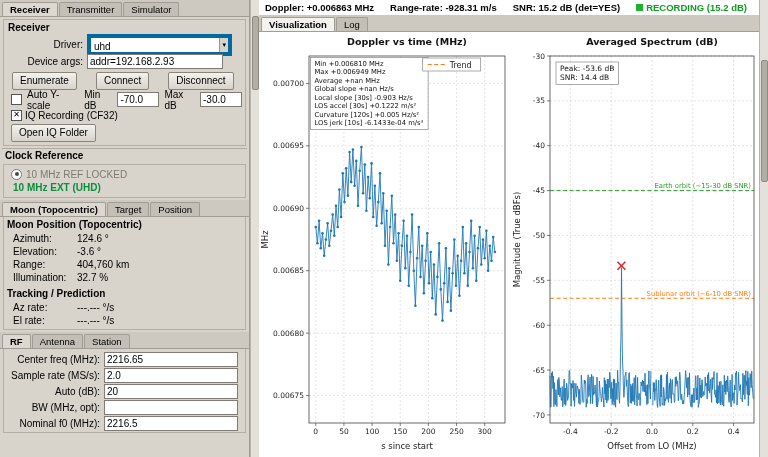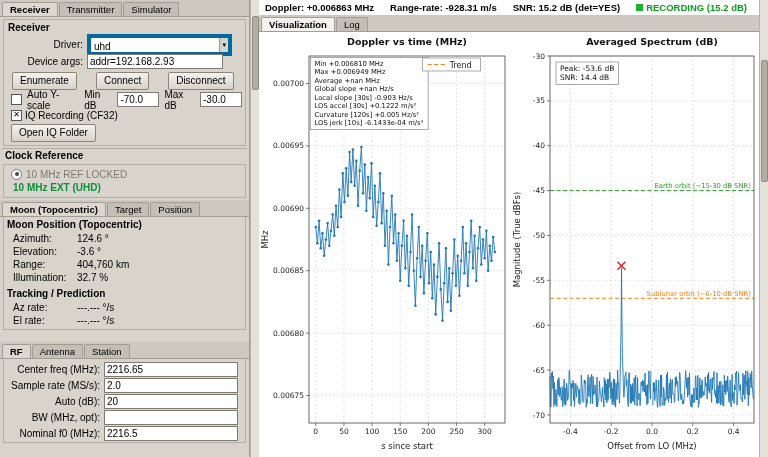--- a/index.html
+++ b/index.html
@@ -134,21 +134,21 @@
       <div class="inforow">
         <span class="lbl">Az rate:</span>
           <span>---.--- °/s</span>
       </div>
       <div class="inforow">
         <span class="lbl">El rate:</span>
           <span>---.--- °/s</span>
       </div>
     </div>
 
-    <div class="top-tabs" style="margin-top:12px">
+    <div class="top-tabs" style="margin-top:2px">
       <span class="tab active">RF</span>
       <span class="tab">Antenna</span>
       <span class="tab">Station</span>
     </div>
     <div class="nb-content">
       <div class="frow" style="height:16px">
         <span class="lab" style="width:94px">Center freq (MHz):</span>
         <input class="txt" style="width: 128px;" value="2216.65">
       </div>
       <div class="frow" style="height:16px">

